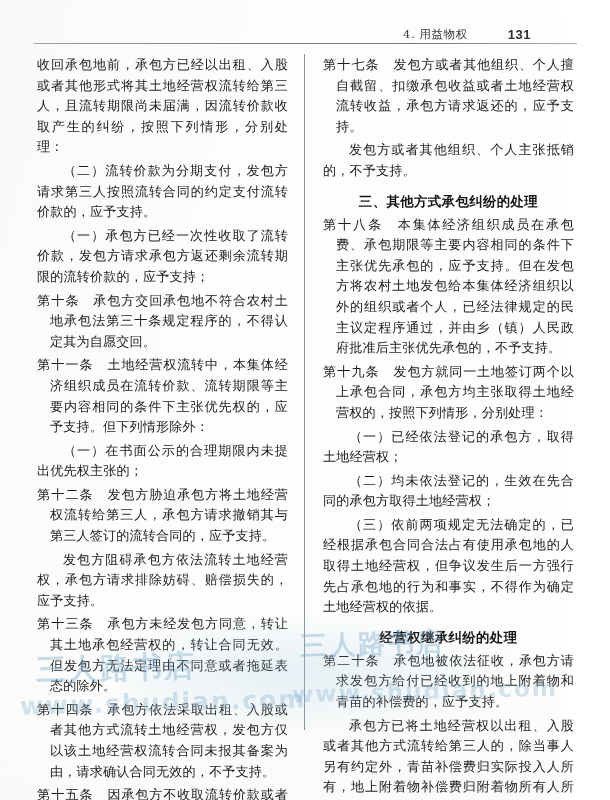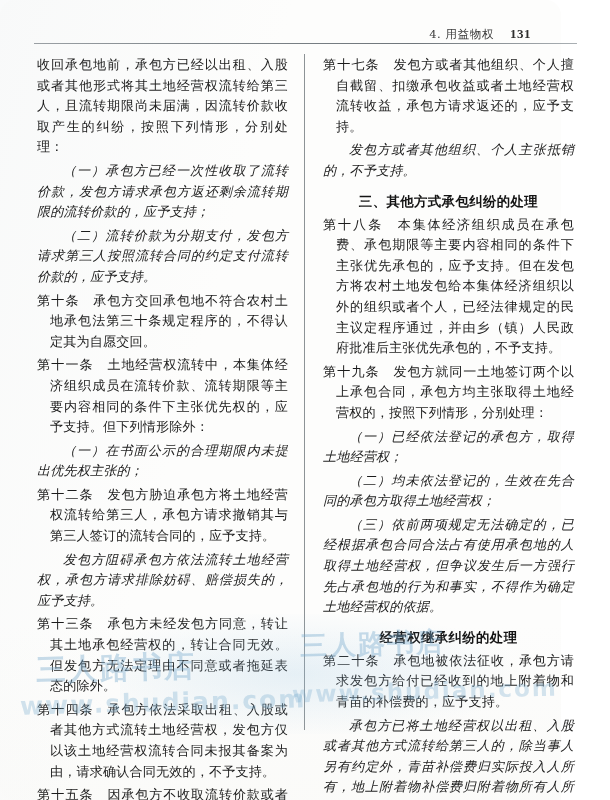--- a/index.html
+++ b/index.html
@@ -51,25 +51,26 @@
     font-size: 11.5px;
     letter-spacing: 0.6px;
     color: #3a3a3a;
   }
   .running-head .chapter {
     font-family: "DejaVu Serif", "Liberation Serif", serif;
     font-size: 11.5px;
     color: #3c3c3c;
   }
   .running-head .folio {
-    font-family: Liberation Serif, serif;
+    font-family: Liberation Sans, sans-serif;
     font-size: 13px;
     font-weight: 700;
     color: #2e2e2e;
     letter-spacing: 0.5px;
+    margin-left: 24px;
   }
 
   .head-rule {
     position: absolute;
     top: 43px;
     left: 34px;
     width: 543px;
     height: 1px;
     background: linear-gradient(90deg, #9aa0a4 0%, #7f868b 30%, #6f767b 70%, #aab0b4 100%);
   }
@@ -105,21 +106,21 @@
     font-size: 13.1px;
     line-height: 20.6px;
     text-align: justify;
     text-justify: inter-ideograph;
     letter-spacing: 0.15px;
     color: #1c1c1c;
   }
   
   p.flush { text-indent: 0; }
   
-  p.indent { text-indent: 26px; font-style: italic; }
+  p.indent { text-indent: 26px; }
   
   p.article {
     text-indent: 0;
     padding-left: 13px;
     text-indent: -13px;
   }
   .art-no {
     font-weight: 400;
     letter-spacing: 0.4px;
   }
@@ -176,22 +177,22 @@
 
   <div class="running-head">
     <span class="chapter">4. 用益物权</span>
     <span class="folio">131</span>
   </div>
   <div class="head-rule"></div>
 
   <div class="columns">
     <div class="col col-left" id="col-left">
         <p class="flush">收回承包地前，承包方已经以出租、入股或者其他形式将其土地经营权流转给第三人，且流转期限尚未届满，因流转价款收取产生的纠纷，按照下列情形，分别处理：</p>
+        <p class="indent">（二）流转价款为分期支付，发包方请求第三人按照流转合同的约定支付流转价款的，应予支持。</p>
         <p class="indent">（一）承包方已经一次性收取了流转价款，发包方请求承包方返还剩余流转期限的流转价款的，应予支持；</p>
-        <p class="indent">（二）流转价款为分期支付，发包方请求第三人按照流转合同的约定支付流转价款的，应予支持。</p>
         <p class="article"><span class="art-no">第十条</span><span class="art-gap"></span><span>承包方交回承包地不符合农村土地承包法第三十条规定程序的，不得认定其为自愿交回。</span></p>
         <p class="article"><span class="art-no">第十一条</span><span class="art-gap"></span><span>土地经营权流转中，本集体经济组织成员在流转价款、流转期限等主要内容相同的条件下主张优先权的，应予支持。但下列情形除外：</span></p>
         <p class="indent">（一）在书面公示的合理期限内未提出优先权主张的；</p>
         <p class="article"><span class="art-no">第十二条</span><span class="art-gap"></span><span>发包方胁迫承包方将土地经营权流转给第三人，承包方请求撤销其与第三人签订的流转合同的，应予支持。</span></p>
         <p class="indent">发包方阻碍承包方依法流转土地经营权，承包方请求排除妨碍、赔偿损失的，应予支持。</p>
         <p class="article"><span class="art-no">第十三条</span><span class="art-gap"></span><span>承包方未经发包方同意，转让其土地承包经营权的，转让合同无效。但发包方无法定理由不同意或者拖延表态的除外。</span></p>
         <p class="article"><span class="art-no">第十四条</span><span class="art-gap"></span><span>承包方依法采取出租、入股或者其他方式流转土地经营权，发包方仅以该土地经营权流转合同未报其备案为由，请求确认合同无效的，不予支持。</span></p>
         <p class="article"><span class="art-no">第十五条</span><span class="art-gap"></span><span>因承包方不收取流转价款或者向对方支付费用的约定产生纠纷，当事人协商变更无法达成一致，且继续履行又显失公平的，人民法院可以根据发生变更的客观情况，按照公平原则处理。</span></p>
       </div>
     <div class="col-rule"></div>

